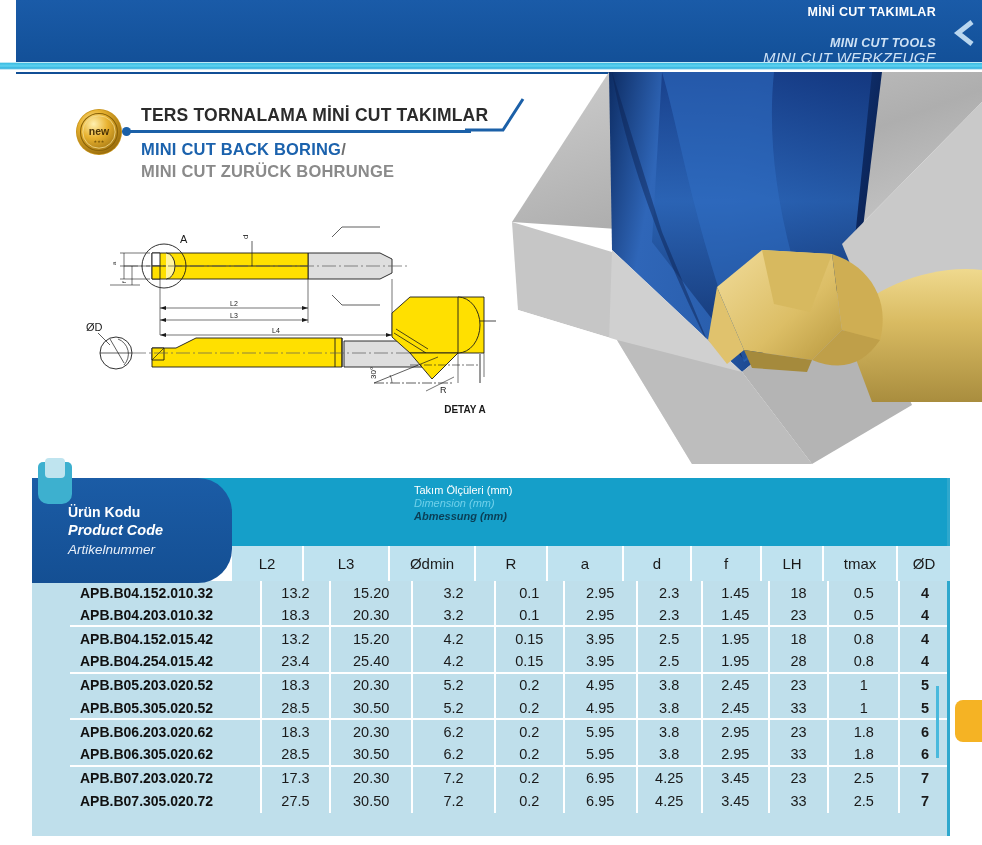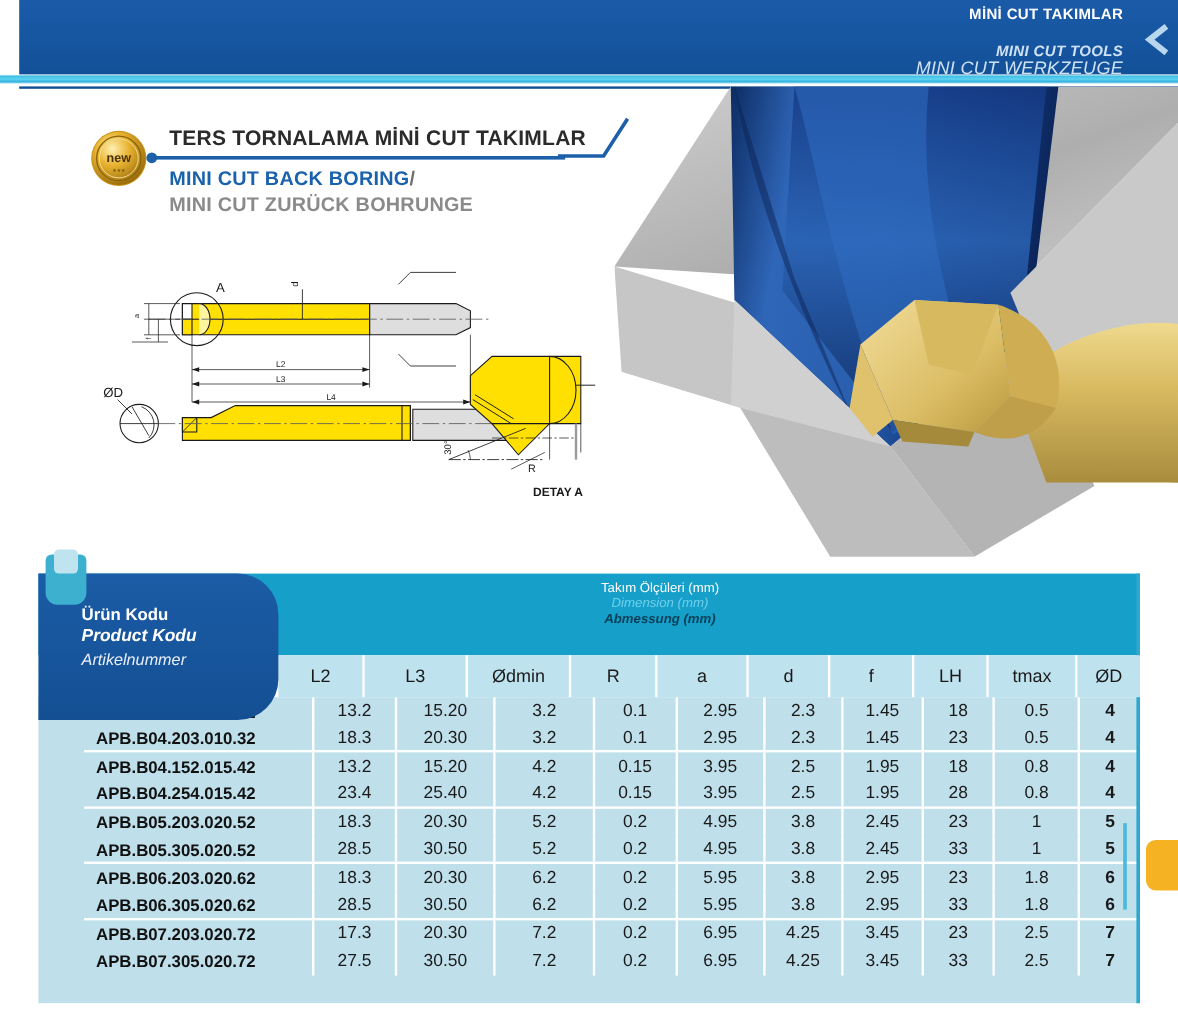--- a/index.html
+++ b/index.html
@@ -83,29 +83,29 @@
 
   
   .tablewrap{
     position:absolute;left:32px;top:478px;width:918px;height:358px;
   }
   .hdr-band{
     position:absolute;left:0;top:0;width:918px;height:68px;
     background:#159fc9;
   }
   .hdr-dim{
-    position:absolute;left:368px;top:6px;width:300px;
-    text-align:center;line-height:1.18;
+    position:absolute;left:382px;top:6px;width:300px;
+    text-align:left;line-height:1.18;
   }
   .hd-l1{font-size:11px;color:#ffffff;}
   .hd-l2{font-size:11px;color:#6fd0ea;font-style:italic;}
   .hd-l3{font-size:11px;color:#0a3f56;font-style:italic;font-weight:bold;}
 
   .codebox{
-    position:absolute;left:0;top:0;width:200px;height:122px;
+    position:absolute;left:0;top:0;width:200px;height:105px;
     background:#17559e;
     background:linear-gradient(180deg,#1b5ca6 0%,#144f93 100%);
     border-radius:0 34px 34px 0;
     z-index:4;
   }
   .code-l1{
     position:absolute;left:36px;top:26px;font-size:14px;font-weight:bold;color:#ffffff;
   }
   .code-l2{
     position:absolute;left:36px;top:44px;font-size:14.5px;font-weight:bold;font-style:italic;color:#ffffff;
@@ -384,21 +384,21 @@
 
   <div class="hdr-dim">
     <div class="hd-l1">Takım Ölçüleri (mm)</div>
     <div class="hd-l2">Dimension (mm)</div>
     <div class="hd-l3">Abmessung (mm)</div>
   </div>
 
   <div class="codebox">
     <div class="corner-tab"></div>
     <div class="code-l1">Ürün Kodu</div>
-    <div class="code-l2">Product Kodu</div>
+    <div class="code-l2">Product Code</div>
     <div class="code-l3">Artikelnummer</div>
   </div>
 
   <div class="colhdr-row" id="colhdr-row">
       <div class="colhdr" style="width: 72px;">L2</div>
       <div class="colhdr" style="width: 86px;">L3</div>
       <div class="colhdr" style="width: 86px;">Ødmin</div>
       <div class="colhdr" style="width: 72px;">R</div>
       <div class="colhdr" style="width: 76px;">a</div>
       <div class="colhdr" style="width: 68px;">d</div>

